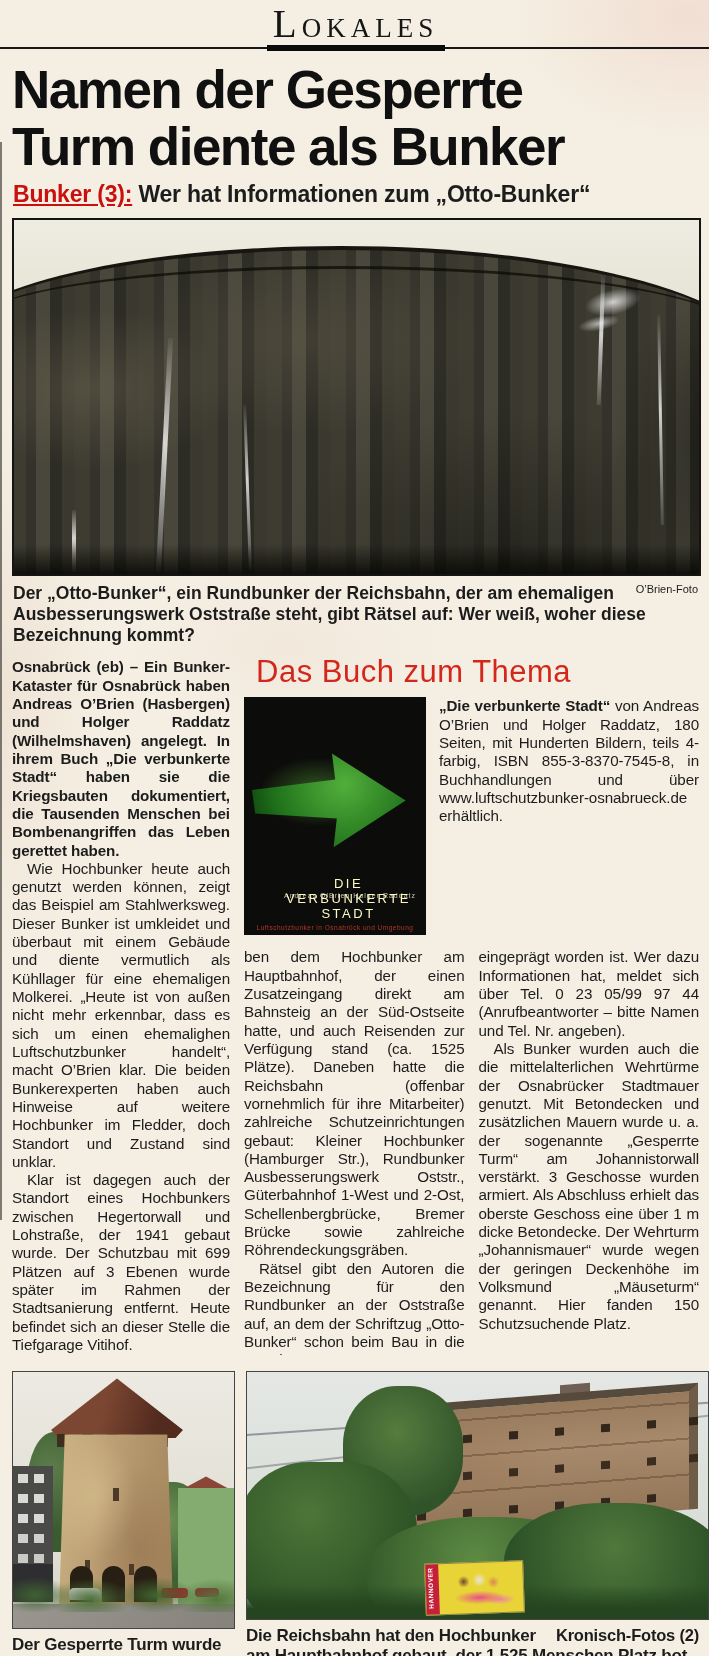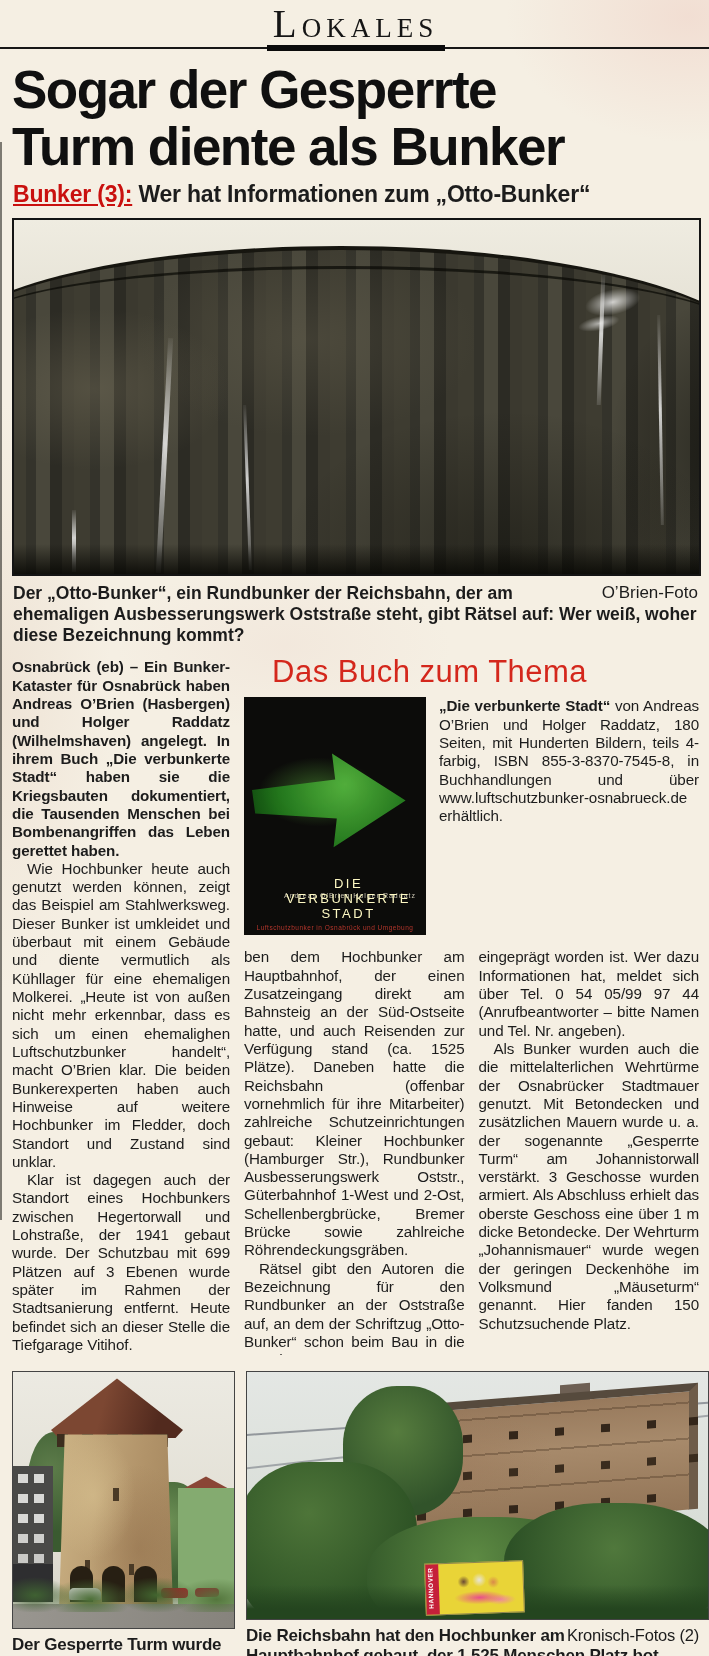--- a/index.html
+++ b/index.html
@@ -49,32 +49,32 @@
   .st5{left:58px;top:290px;width:4px;height:62px;}
   .flash{position:absolute;left:555px;top:58px;width:90px;height:60px;
     background:radial-gradient(ellipse 40px 18px at 50% 40%, rgba(255,255,255,.75), transparent 70%),
                radial-gradient(ellipse 30px 10px at 30% 70%, rgba(255,255,255,.6), transparent 70%);transform:rotate(-12deg);}
   .engraving{position:absolute;top:148px;left:176px;font-size:40px;font-weight:500;letter-spacing:7px;word-spacing:22px;
     color:#12110b;opacity:.82;text-shadow:0 2px 2px rgba(0,0,0,.55), 0 -1px 1px rgba(165,155,125,.3);}
   .photo-frame::after{content:'';position:absolute;left:0;right:0;bottom:0;height:30px;
     background:linear-gradient(transparent, rgba(8,8,4,.85));}
 
   .main-caption{font-size:17.5px;font-weight:bold;line-height:1.2;margin:7px 1px 12px 1px;}
-  .main-caption .credit{float:right;font-weight:normal;font-size:17px;}
+  .main-caption .credit{float:right;font-weight:normal;font-size:11px;}
 
   
   .article{display:flex;gap:14px;height:697px;overflow:hidden;}
   .colL{width:218px;flex:none;}
   .article p{margin:0;text-align:justify;font-size:15.2px;line-height:1.205;letter-spacing:-0.1px;}
   .article p.ind{text-indent:15px;}
   .article p.lead{font-weight:bold;}
   .right-area{flex:1;min-width:0;}
 
   
-  .book-title{font-size:31px;color:#d4271c;letter-spacing:.5px;margin:-4px 0 7px 28px;}
+  .book-title{font-size:31px;color:#d4271c;letter-spacing:.5px;margin:-4px 0 7px 12px;}
   .book-row{display:flex;gap:13px;}
   .cover{width:182px;height:238px;background:#0c0c0a;position:relative;flex:none;overflow:hidden;}
   .arrow{position:absolute;left:8px;top:38px;width:160px;height:130px;
     background:radial-gradient(circle at 58% 38%, #55b53e, #237a1d 55%, #0d400d 90%);
     clip-path:polygon(0 42%, 52% 34%, 50% 14%, 96% 50%, 51% 86%, 53% 64%, 2% 60%);
     filter:blur(.6px);opacity:.95;}
   .arrow2{position:absolute;left:14px;top:60px;width:120px;height:70px;
     background:radial-gradient(ellipse at 50% 50%, rgba(90,170,60,.5), transparent 70%);}
   .cover-authors{position:absolute;bottom:36px;right:10px;color:#c9c4b2;font-size:7px;letter-spacing:1px;}
   .cover-title{position:absolute;bottom:14px;left:0;right:0;text-align:center;color:#fef9c3;font-size:13px;letter-spacing:2.5px;padding-left:27px;}
@@ -165,37 +165,37 @@
   .bb-text{position:absolute;left:1px;top:3px;writing-mode:vertical-rl;transform:rotate(180deg);color:#fff;font-size:6.5px;font-weight:bold;letter-spacing:.5px;}
   .bb-art{position:absolute;left:16px;right:3px;top:3px;bottom:3px;
     background:
       radial-gradient(circle 5px at 28% 35%, #6b4a33, transparent 6px),
       radial-gradient(circle 6px at 48% 32%, #e8e4da, transparent 7px),
       radial-gradient(circle 5px at 66% 38%, #d98a4a, transparent 6px),
       radial-gradient(ellipse 34px 9px at 48% 72%, rgba(232,64,148,.9), transparent 75%),
       radial-gradient(ellipse 20px 7px at 75% 78%, rgba(240,120,180,.8), transparent 75%);}
 
   .bottom-caption{font-size:17px;font-weight:bold;line-height:1.18;margin-top:6px;letter-spacing:-0.2px;}
-  .bottom-caption .credit{float:right;font-weight:normal;font-size:16.5px;}
+  .bottom-caption .credit{float:right;font-weight:bold;font-size:16.5px;}
 </style>
 </head>
 <body>
 
 <div class="scan-line"></div>
 
 <div class="page">
 
   <div class="masthead">LOKALES</div>
   <div class="mast-rule">
     <div class="thin"></div>
     <div class="thick"></div>
   </div>
 
   <h1 class="headline" style="margin-bottom:6px;">
-    <span>Sogar der Gesperrte</span><br>
+    <span>Namen der Gesperrte</span><br>
     <span>Turm diente als Bunker</span>
   </h1>
 
   <div class="kicker">
     <span class="red">Bunker (3):</span><span> Wer hat Informationen zum „Otto-Bunker“</span>
   </div>
 
   <figure style="margin:0;">
     <div class="photo-frame">
       <div class="dome"></div>
@@ -237,21 +237,21 @@
           </div>
         </div>
       </div>
 
       <div class="two-cols">
         <div class="c">
           <p>ben dem Hochbunker am Hauptbahnhof, der einen Zusatzeingang direkt am Bahnsteig an der Süd-Ostseite hatte, und auch Reisenden zur Verfügung stand (ca. 1525 Plätze). Daneben hatte die Reichsbahn (offenbar vornehmlich für ihre Mitarbeiter) zahlreiche Schutzeinrichtungen gebaut: Kleiner Hochbunker (Hamburger Str.), Rundbunker Ausbesserungswerk Oststr., Güterbahnhof 1-West und 2-Ost, Schellenbergbrücke, Bremer Brücke sowie zahlreiche Röhrendeckungsgräben.</p>
           <p class="ind">Rätsel gibt den Autoren die Bezeichnung für den Rundbunker an der Oststraße auf, an dem der Schriftzug „Otto-Bunker“ schon beim Bau in die Wand</p>
         </div>
         <div class="c">
-          <p>eingeprägt worden ist. Wer dazu Informationen hat, meldet sich über Tel. 0 54 05/99 97 44 (Anrufbeantworter – bitte Namen und Tel. Nr. angeben).</p>
+          <p>eingeprägt worden ist. Wer dazu Informationen hat, meldet sich über Tel. 0 23 05/99 97 44 (Anrufbeantworter – bitte Namen und Tel. Nr. angeben).</p>
           <p class="ind">Als Bunker wurden auch die die mittelalterlichen Wehrtürme der Osnabrücker Stadtmauer genutzt. Mit Betondecken und zusätzlichen Mauern wurde u. a. der sogenannte „Gesperrte Turm“ am Johannistorwall verstärkt. 3 Geschosse wurden armiert. Als Abschluss erhielt das oberste Geschoss eine über 1 m dicke Betondecke. Der Wehrturm „Johannismauer“ wurde wegen der geringen Deckenhöhe im Volksmund „Mäuseturm“ genannt. Hier fanden 150 Schutzsuchende Platz.</p>
         </div>
       </div>
     </div>
   </div>
 
   <div class="bottom-row">
 
     <figure class="fig-l" style="margin:0;">
       <div class="ph ph-tower">

